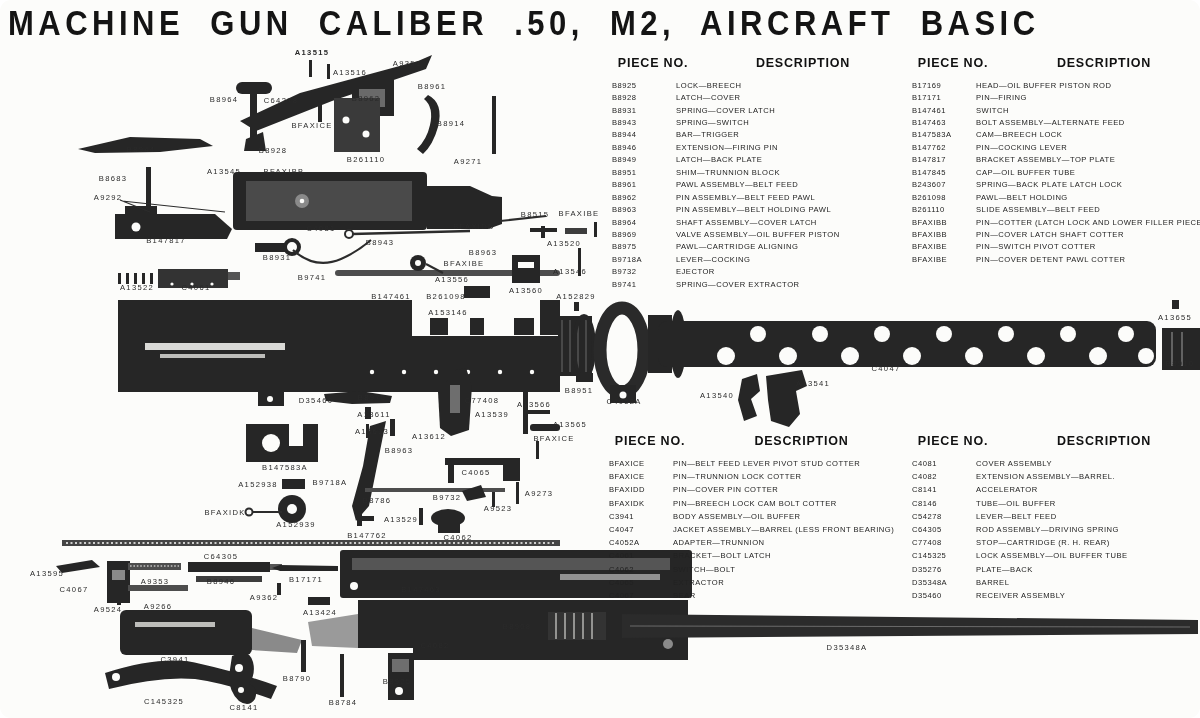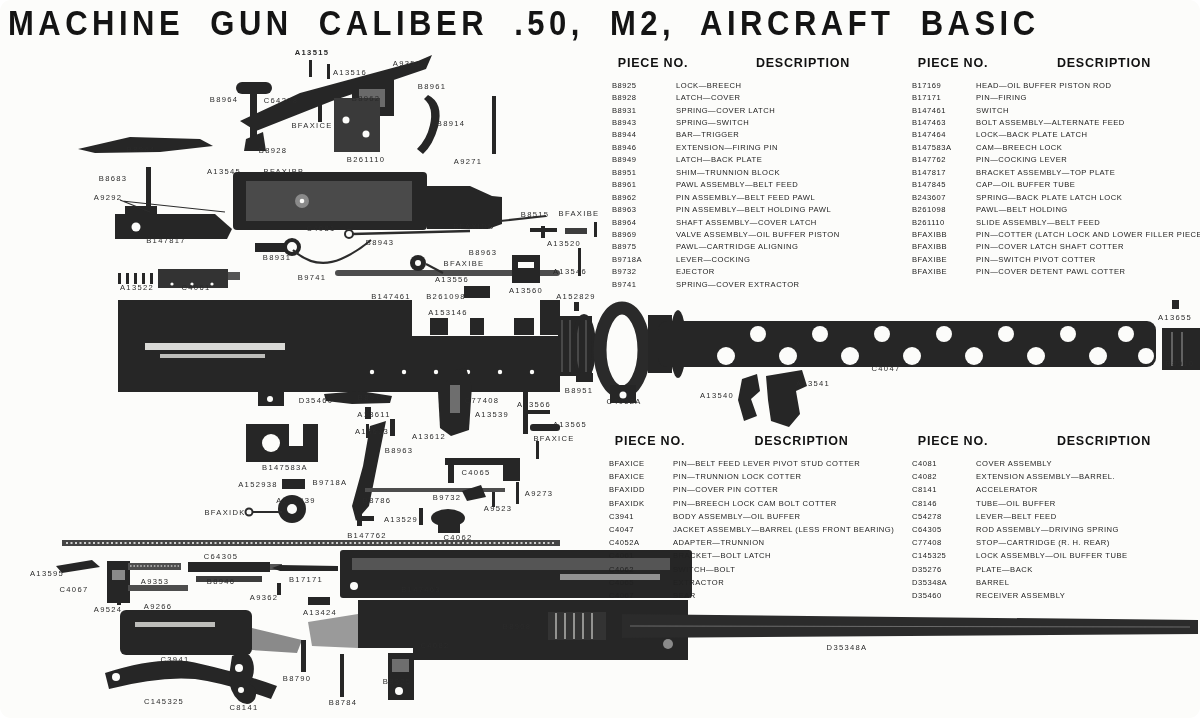--- a/index.html
+++ b/index.html
@@ -358,21 +358,21 @@
       <span class="plabel" style="left: 399px; top: 450px;">B8963</span>
       <span class="plabel" style="left: 285px; top: 467px;">B147583A</span>
       <span class="plabel" style="left: 258px; top: 484px;">A152938</span>
       <span class="plabel" style="left: 330px; top: 482px;">B9718A</span>
       <span class="plabel" style="left: 377px; top: 500px;">B8786</span>
       <span class="plabel" style="left: 447px; top: 497px;">B9732</span>
       <span class="plabel" style="left: 539px; top: 493px;">A9273</span>
       <span class="plabel" style="left: 498px; top: 508px;">A9523</span>
       <span class="plabel" style="left: 476px; top: 472px;">C4065</span>
       <span class="plabel" style="left: 225px; top: 512px;">BFAXIDK</span>
-      <span class="plabel" style="left: 296px; top: 500px;">A152939</span>
+      <span class="plabel" style="left: 296px; top: 524px;">A152939</span>
       <span class="plabel" style="left: 401px; top: 519px;">A13529</span>
       <span class="plabel" style="left: 367px; top: 535px;">B147762</span>
       <span class="plabel" style="left: 458px; top: 537px;">C4062</span>
       <span class="plabel" style="left: 47px; top: 573px;">A13595</span>
       <span class="plabel" style="left: 74px; top: 589px;">C4067</span>
       <span class="plabel" style="left: 108px; top: 609px;">A9524</span>
       <span class="plabel" style="left: 155px; top: 581px;">A9353</span>
       <span class="plabel" style="left: 158px; top: 606px;">A9266</span>
       <span class="plabel" style="left: 221px; top: 556px;">C64305</span>
       <span class="plabel" style="left: 221px; top: 581px;">B8946</span>
@@ -484,24 +484,20 @@
         </div>
         <div class="prow">
           <span class="pno">B147461</span>
           <span class="pdesc">SWITCH</span>
         </div>
         <div class="prow">
           <span class="pno">B147463</span>
           <span class="pdesc">BOLT ASSEMBLY—ALTERNATE FEED</span>
         </div>
         <div class="prow">
-          <span class="pno">B147464</span>
-          <span class="pdesc">LOCK—BACK PLATE LATCH</span>
-        </div>
-        <div class="prow">
           <span class="pno">B147583A</span>
           <span class="pdesc">CAM—BREECH LOCK</span>
         </div>
         <div class="prow">
           <span class="pno">B147762</span>
           <span class="pdesc">PIN—COCKING LEVER</span>
         </div>
         <div class="prow">
           <span class="pno">B147817</span>
           <span class="pdesc">BRACKET ASSEMBLY—TOP PLATE</span>

